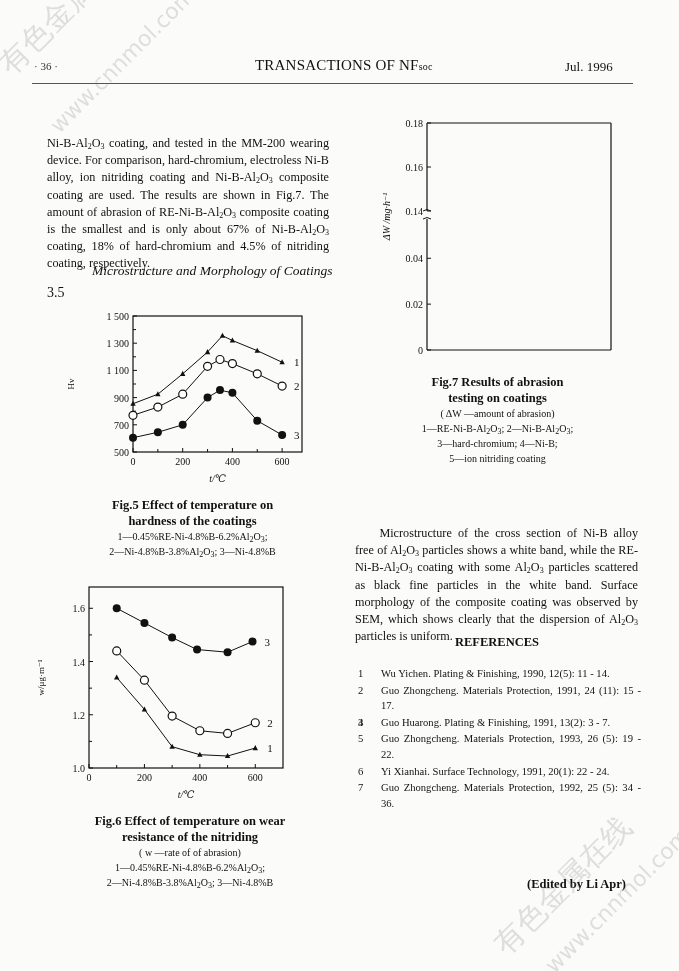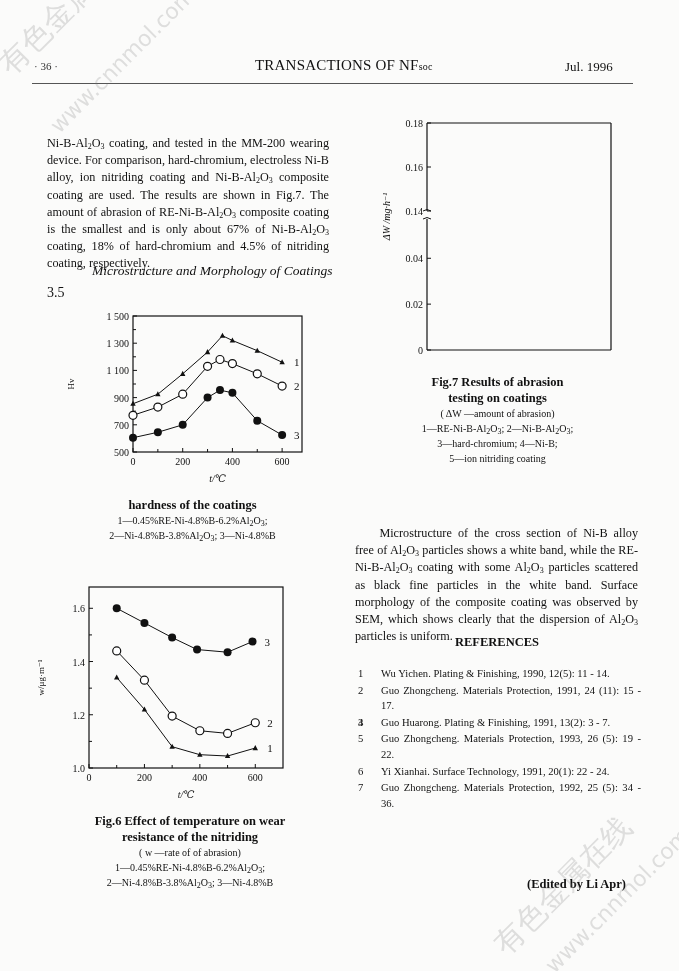--- a/index.html
+++ b/index.html
@@ -114,20 +114,21 @@
       <circle cx="122.70588235294119" cy="119.8" r="4" fill="#111"></circle>
       <circle cx="147.55882352941177" cy="92.6" r="4" fill="#111"></circle>
       <circle cx="159.98529411764704" cy="85.12" r="4" fill="#111"></circle>
       <circle cx="172.41176470588238" cy="87.84" r="4" fill="#111"></circle>
       <circle cx="197.26470588235296" cy="115.72" r="4" fill="#111"></circle>
       <circle cx="222.11764705882354" cy="130" r="4" fill="#111"></circle>
       <text x="234.11764705882354" y="134" font-size="11">3</text>
     </g>
 </svg>
 <div class="abs cap cap5">
+  <div class="t">Fig.5   Effect of temperature on</div>
   <div class="t">hardness of the coatings</div>
   <div class="s">1—0.45%RE-Ni-4.8%B-6.2%Al<sub>2</sub>O<sub>3</sub>;</div>
   <div class="s">2—Ni-4.8%B-3.8%Al<sub>2</sub>O<sub>3</sub>; 3—Ni-4.8%B</div>
 </div>
 
 <svg class="abs" style="left:30px;top:580px" width="280" height="225">
   <g id="fig6-g">
       <rect x="59" y="7" width="194" height="181" fill="none" stroke="#111" stroke-width="1.2"></rect>
       <line x1="59" y1="188" x2="63" y2="188" stroke="#111"></line>
       <text x="55" y="192" text-anchor="end" font-size="10">1.0</text>

